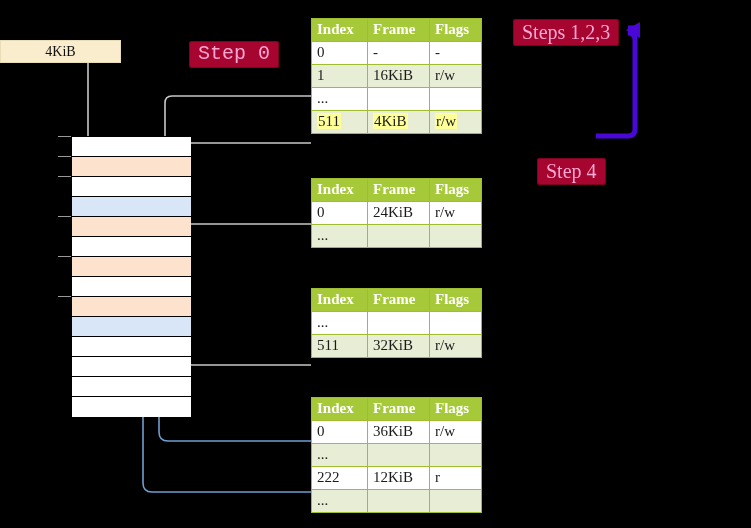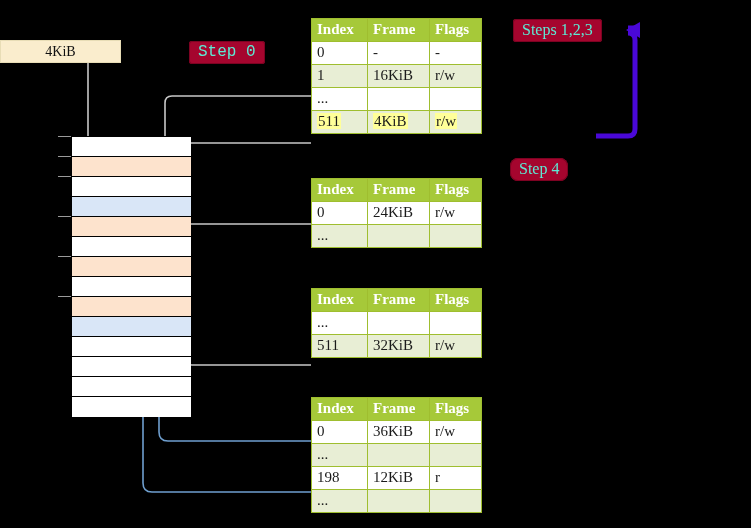--- a/index.html
+++ b/index.html
@@ -2,21 +2,21 @@
 <html><head>
 <meta charset="utf-8">
 <style>
   html,body{margin:0;padding:0;background:#000;}
   body{width:751px;height:528px;position:relative;overflow:hidden;
        font-family:"Liberation Serif",serif;}
   #stage{position:absolute;left:0;top:0;width:751px;height:528px;}
 
   
   .lbl{position:absolute;white-space:nowrap;line-height:1;}
-  .lbl-step{background:#a5052e;color:#5eead4;font-size:16px;
+  .lbl-step{background:#a5052e;color:#f9a8d4;font-size:20px;
             padding:3px 9px 4px 9px;border-radius:3px;
             box-shadow:0 0 0 1px #7d0222 inset;}
   .lbl-steps4{background:#4a08d8;color:#ffffff;font-size:15px;
               padding:3px 7px 4px 7px;}
   .lbl-size{background:#faedcd;color:#101010;font-size:14px;
             border:1px solid #e8ddb6;text-align:center;}
 
   
   #mem{position:absolute;left:71px;top:136px;width:119px;height:279px;
        border:1px solid #000;box-sizing:border-box;background:#fff;}
@@ -84,21 +84,21 @@
     <path d="M640,22 L626,30 L640,38 Z" fill="#4a08d8"></path>
   </svg>
 
   <div class="lbl lbl-size" style="left:0px;top:40px;width:119px;height:21px;line-height:21px;">4KiB</div>
 
   <div class="lbl lbl-step" style="left:189px;top:41px;font-family:Liberation Mono, monospace;">Step 0</div>
 
   <div class="lbl lbl-step" style="left:513px;top:19px;">Steps 1,2,3</div>
 
 
-  <div class="lbl lbl-step" style="left:510px;top:158px;border-radius:8px;">Step 4</div>
+  <div class="lbl lbl-step" style="left:537px;top:158px;">Step 4</div>
 
   <div id="mem">
       <div class="mrow w" style="top: 0px;"></div>
       <div class="mrow o" style="top: 20px;"></div>
       <div class="mrow w" style="top: 40px;"></div>
       <div class="mrow b" style="top: 60px;"></div>
       <div class="mrow o" style="top: 80px;"></div>
       <div class="mrow w" style="top: 100px;"></div>
       <div class="mrow o" style="top: 120px;"></div>
       <div class="mrow w" style="top: 140px;"></div>
@@ -202,21 +202,21 @@
           <td class="c-idx">0</td>
           <td class="c-frm">36KiB</td>
           <td class="c-flg">r/w</td>
         </tr>
         <tr class="alt">
           <td class="c-idx">...</td>
           <td class="c-frm"></td>
           <td class="c-flg"></td>
         </tr>
         <tr class="plain">
-          <td class="c-idx">198</td>
+          <td class="c-idx">222</td>
           <td class="c-frm">12KiB</td>
           <td class="c-flg">r</td>
         </tr>
         <tr class="alt">
           <td class="c-idx">...</td>
           <td class="c-frm"></td>
           <td class="c-flg"></td>
         </tr>
       </tbody>
     </table>

